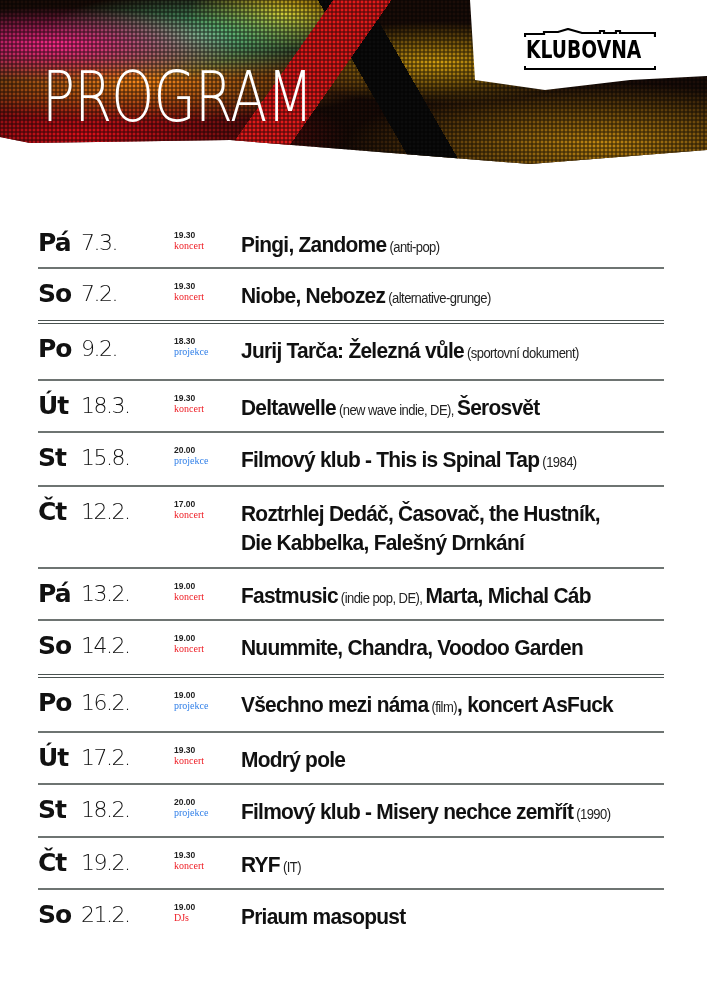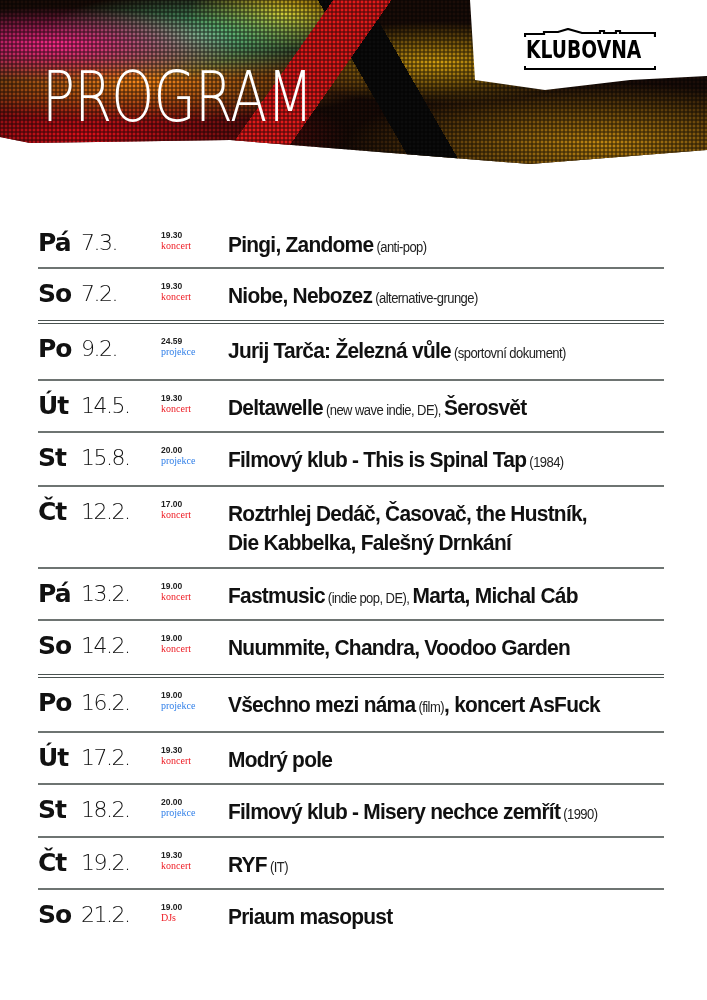--- a/index.html
+++ b/index.html
@@ -71,21 +71,21 @@
     .row.week-end { border-bottom: 4px double #4a5250; }
     .row.last { border-bottom: none; }
     .day {
       width: 43px; font-family: "DejaVu Sans", sans-serif; font-weight: 900;
       font-size: 25px; letter-spacing: -1px; line-height: 26px; color: #111;
     }
     .date {
       width: 80px; font-family: "DejaVu Sans", sans-serif; font-weight: 200;
       font-size: 22px; letter-spacing: -1.5px; line-height: 26px; color: #111;
     }
-    .meta { width: 67px; padding-top: 0px; }
+    .meta { width: 67px; padding-top: 0px; margin-left: 13px; }
     .time {
       display: block; font-family: "Liberation Sans", sans-serif; font-weight: bold;
       font-size: 8.5px; line-height: 10px; color: #222;
     }
     .type {
       display: block; font-family: Liberation Serif, serif;
       font-size: 10px; line-height: 11px;
     }
     .type.koncert, .type.djs { color: #ee1c24; }
     .type.projekce { color: #2e7ee8; }
@@ -134,29 +134,29 @@
       <span class="time">19.30</span>
       <span class="type koncert">koncert</span>
     </div>
     <div class="title"><span>Niobe, Nebozez</span><span class="note"> (alternative-grunge)</span></div>
   </div>
 
   <div class="row" style="height:57px">
     <div class="day">Po</div>
     <div class="date">9.2.</div>
     <div class="meta">
-      <span class="time">24.59</span>
+      <span class="time">18.30</span>
       <span class="type projekce">projekce</span>
     </div>
     <div class="title"><span>Jurij Tarča: Železná vůle</span><span class="note"> (sportovní dokument)</span></div>
   </div>
 
   <div class="row" style="height:52px">
     <div class="day">Út</div>
-    <div class="date">14.5.</div>
+    <div class="date">18.3.</div>
     <div class="meta">
       <span class="time">19.30</span>
       <span class="type koncert">koncert</span>
     </div>
     <div class="title"><span>Deltawelle</span><span class="note"> (new wave indie, DE), </span><span>Šerosvět</span></div>
   </div>
 
   <div class="row" style="height:54px">
     <div class="day">St</div>
     <div class="date">15.8.</div>

